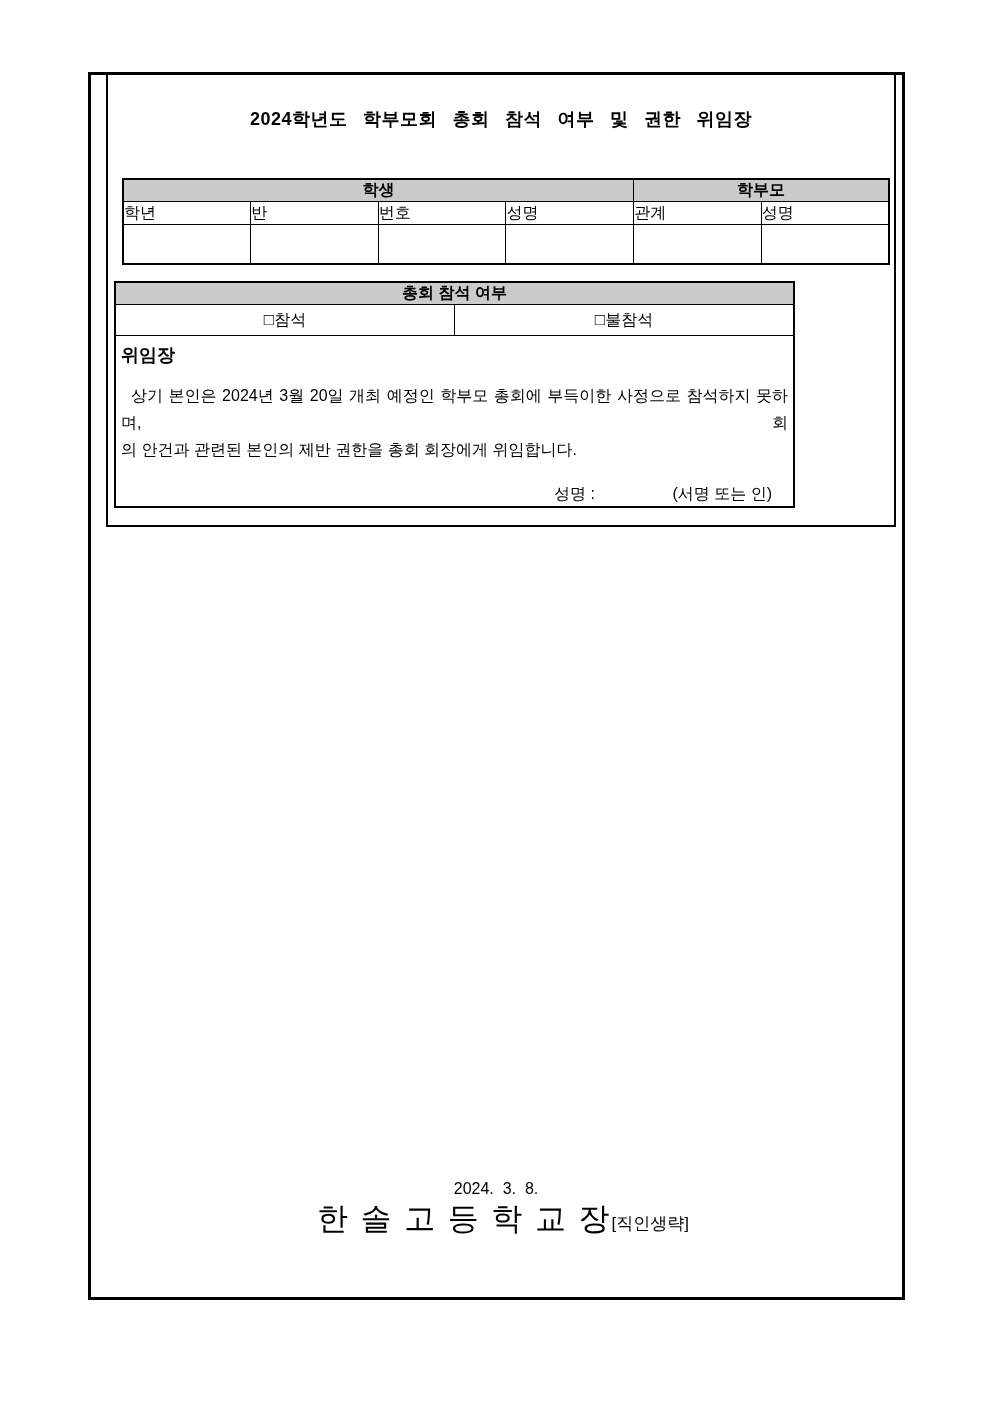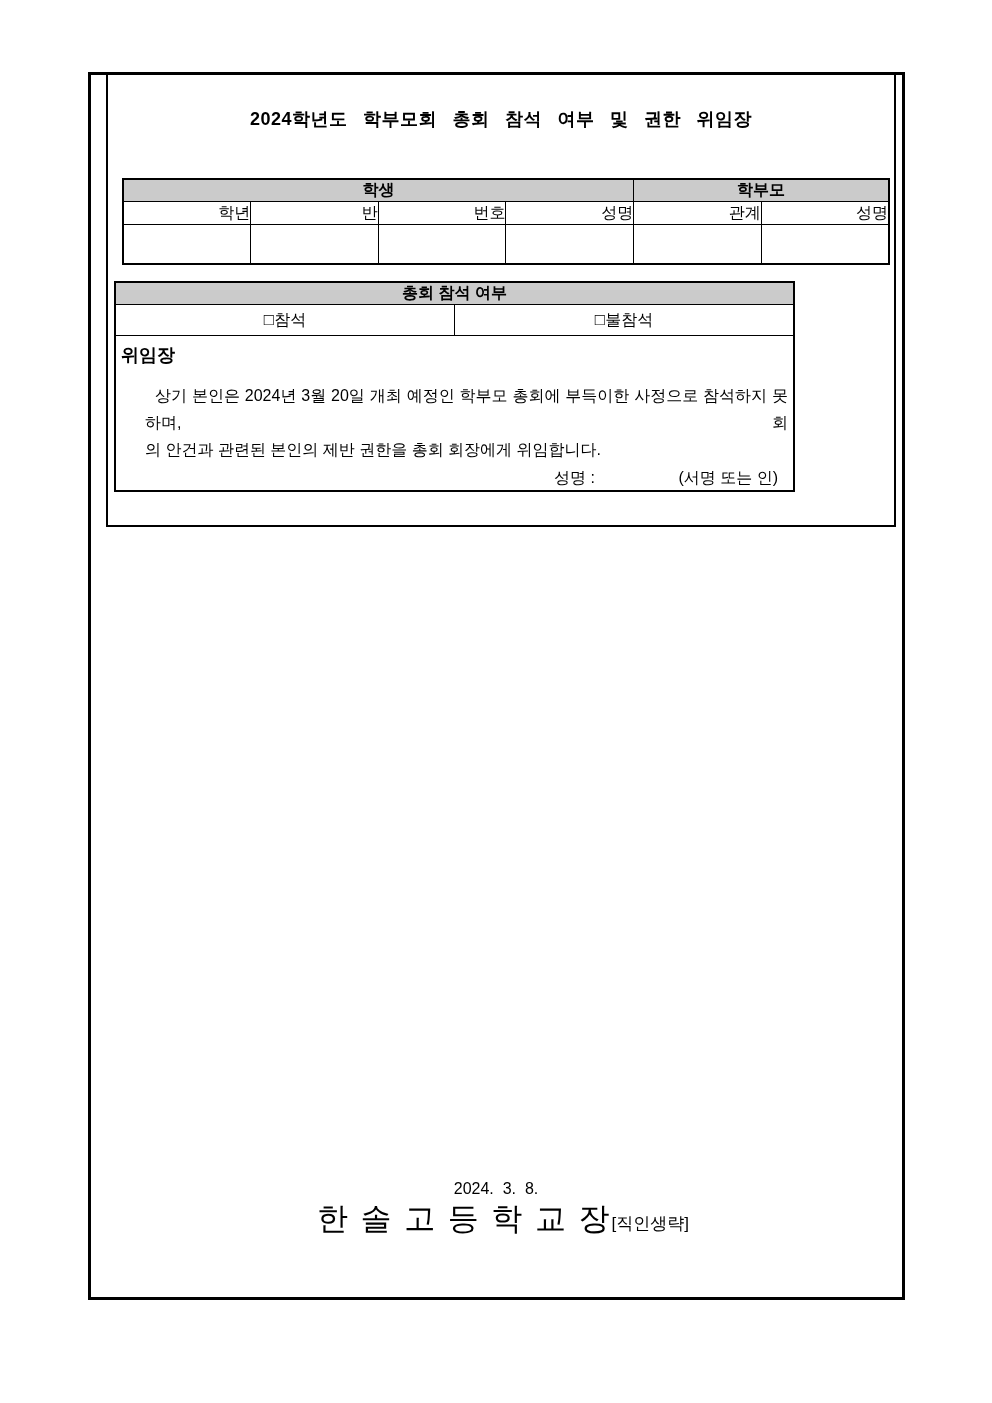--- a/index.html
+++ b/index.html
@@ -61,21 +61,21 @@
     background: #cbcbcb;
     font-size: 16px;
     font-weight: bold;
     height: 20px;
     text-align: center;
     vertical-align: middle;
   }
   .col-head-row td {
     height: 23px;
     font-size: 16px;
-    text-align: right;
+    text-align: left;
     vertical-align: middle;
   }
   .blank-row td { height: 39px; }
 
   .option-row td {
     height: 31px;
     font-size: 16px;
     text-align: center;
     vertical-align: middle;
   }
@@ -89,38 +89,37 @@
   .delegation-heading {
     text-align: left;
     font-size: 18px;
     font-weight: bold;
     line-height: 22px;
   }
   .delegation-body {
     margin-top: 16px;
     font-size: 16px;
     line-height: 27px;
-    margin-left: 24px;
   }
   .body-line-1 {
     text-indent: 10px;
     text-align: justify;
     text-align-last: justify;
     -moz-text-align-last: justify;
   }
   .body-line-2 { text-align: left; }
   .sign-line {
     position: relative;
-    margin-top: 5px;
+    margin-top: 21px;
     height: 22px;
     font-size: 16px;
     text-decoration: underline;
   }
   .name-label { position: absolute; left: 433px; top: 0; }
-  .sign-note  { position: absolute; right: 10px;  top: 0; }
+  .sign-note  { position: absolute; right: 16px;  top: 0; }
 
   
   .doc-date {
     position: absolute;
     left: 0; top: 1152px;
     width: 992px;
     text-align: center;
     font-size: 16px;
     white-space: pre;
     margin-top: 28px;

